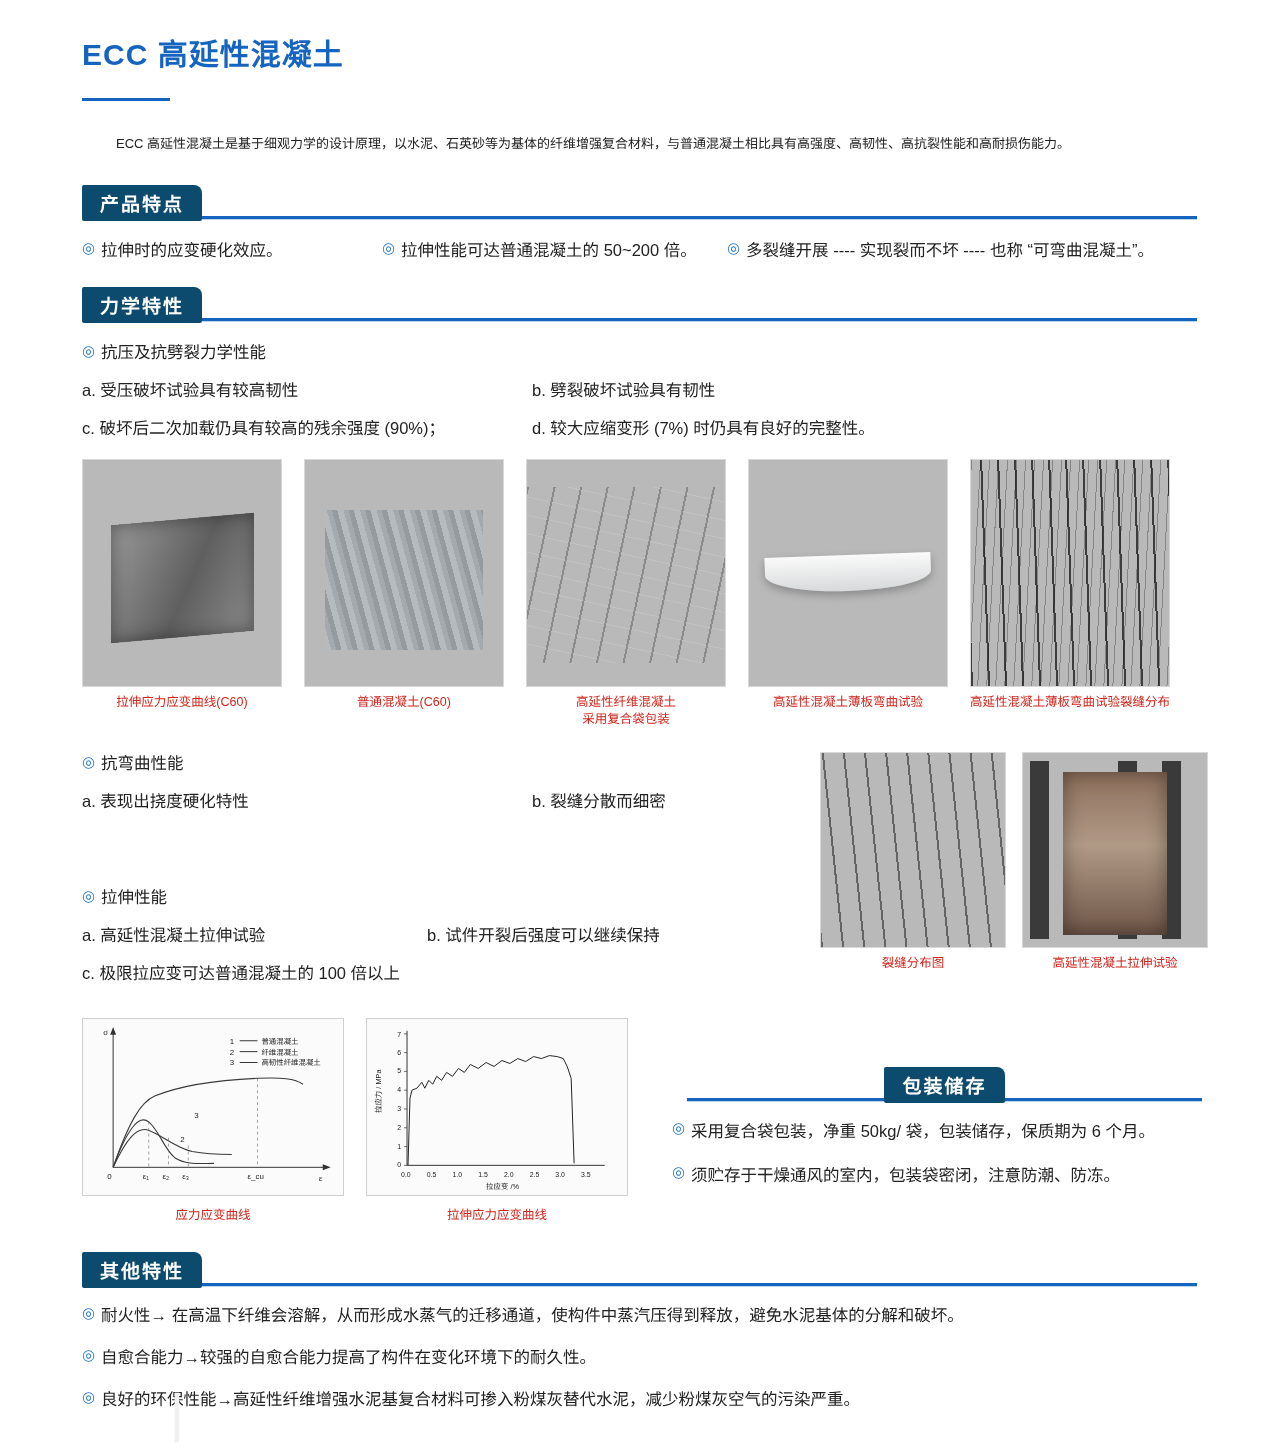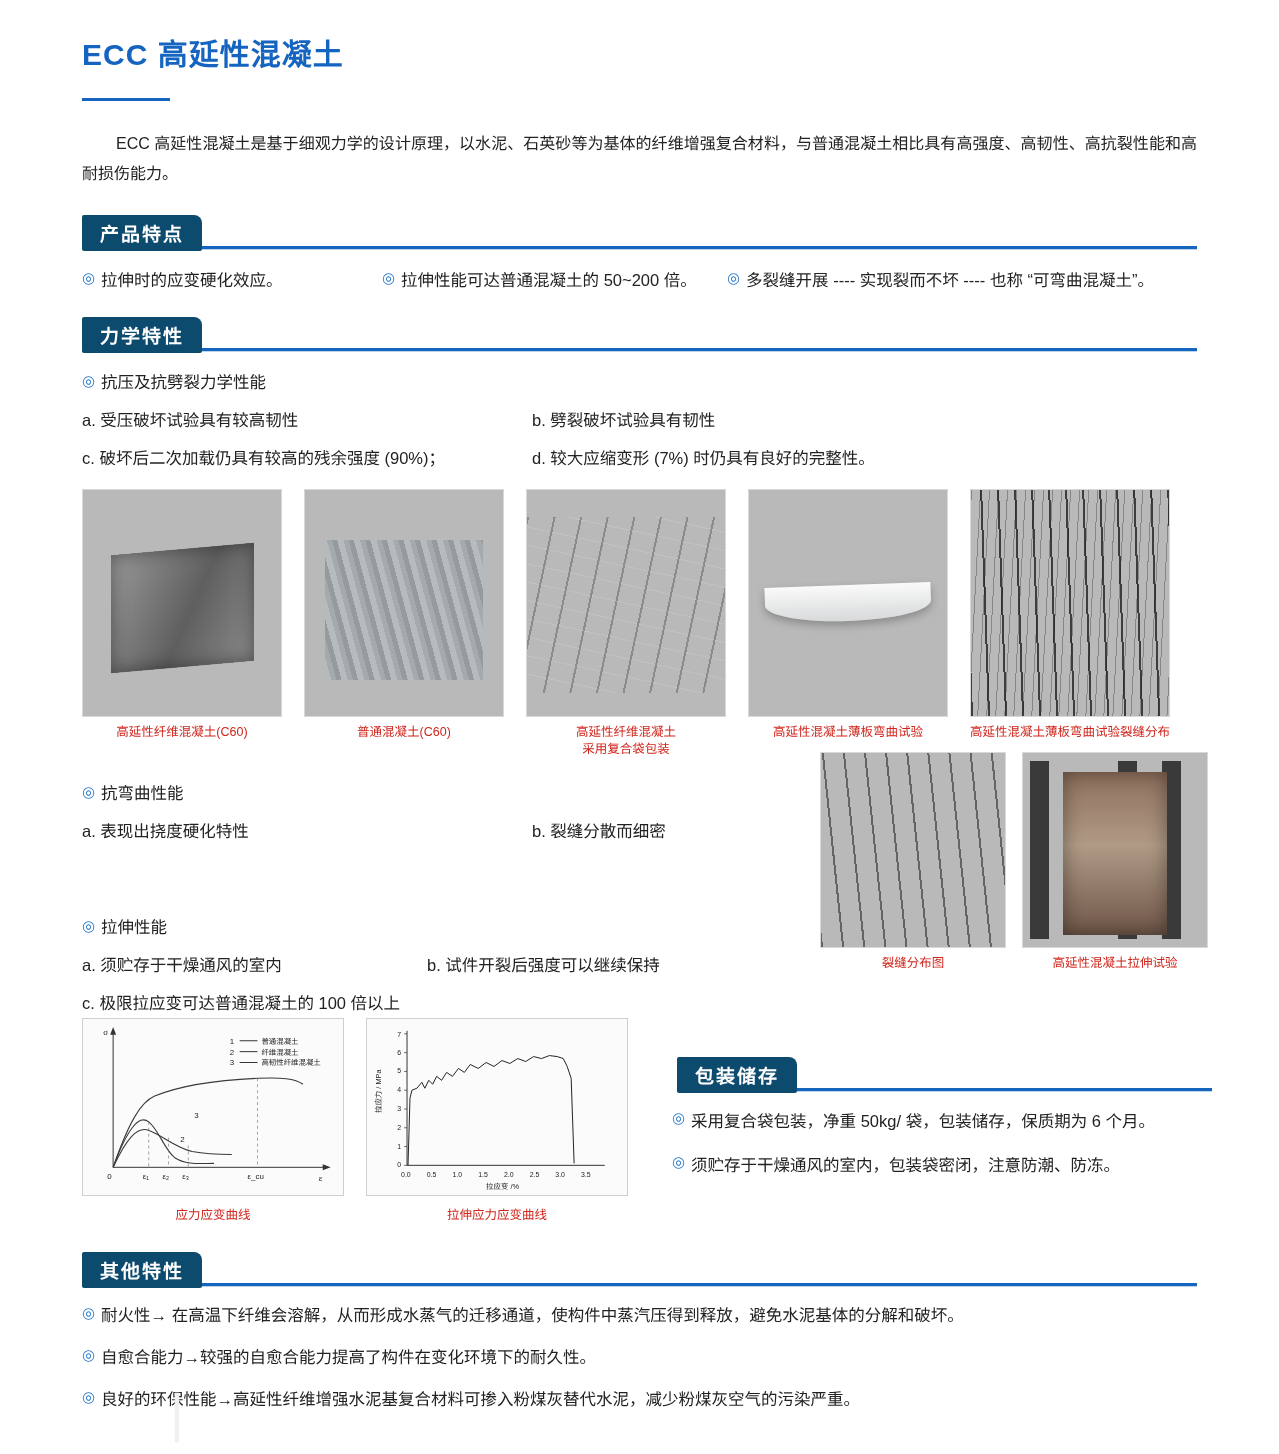--- a/index.html
+++ b/index.html
@@ -26,21 +26,21 @@
     margin-left: 22px;
   }
   .title-rule {
     width: 88px; height: 3px; background: #1565c0;
     margin: 24px 0 0 22px;
   }
 
   
   .intro {
     margin: 28px 22px 0 22px;
-    font-size: 16px;
+    font-size: 13px;
     line-height: 30px;
     color: #222;
     text-indent: 34px;
     text-align: justify;
   }
 
   
   .sec-head {
     position: relative;
     margin: 26px 22px 0 22px;
@@ -199,21 +199,21 @@
   }
   .chart-box svg { display: block; width: 100%; height: 100%; }
 
   
   .pack {
     position: absolute;
     left: 672px;
     top: 1052px;
     width: 545px;
   }
-  .pack .sec-head { margin: 5px; }
+  .pack .sec-head { margin: 15px; text-align: center; }
   .pack .line {
     display: flex;
     margin-top: 16px;
     font-size: 16.5px;
     color: #222;
     line-height: 28px;
   }
 
   
   .other {
@@ -283,21 +283,21 @@
     <span class="col-b">b. 劈裂破坏试验具有韧性</span>
   </div>
   <div class="ab-row">
     <span class="col-a">c. 破坏后二次加载仍具有较高的残余强度 (90%)；</span>
     <span class="col-b">d. 较大应缩变形 (7%) 时仍具有良好的完整性。</span>
   </div>
 
   <div class="img-strip">
     <div class="fig">
       <div class="frame ph1"></div>
-      <div class="cap">高延性纤维混凝土(C60)</div>
+      <div class="cap">拉伸应力应变曲线(C60)</div>
     </div>
     <div class="fig">
       <div class="frame ph2"></div>
       <div class="cap">普通混凝土(C60)</div>
     </div>
     <div class="fig">
       <div class="frame ph3"></div>
       <div class="cap">
         <div>高延性纤维混凝土</div>
         <div>采用复合袋包装</div>
@@ -320,21 +320,21 @@
   <div class="ab-row">
     <span class="col-a">a. 表现出挠度硬化特性</span>
     <span class="col-b">b. 裂缝分散而细密</span>
   </div>
 
   <div class="sub-head" style="margin-top:72px">
     <span class="ring">◎</span>
     <span>拉伸性能</span>
   </div>
   <div class="ab-row">
-    <span class="col-a" style="width:345px">a. 须贮存于干燥通风的室内</span>
+    <span class="col-a" style="width:345px">a. 高延性混凝土拉伸试验</span>
     <span class="col-b">b. 试件开裂后强度可以继续保持</span>
   </div>
   <div class="ab-row">
     <span>c. 极限拉应变可达普通混凝土的 100 倍以上</span>
   </div>
 
   <div class="right-pair">
     <div class="fig">
       <div class="frame ph7"></div>
       <div class="cap">裂缝分布图</div>

